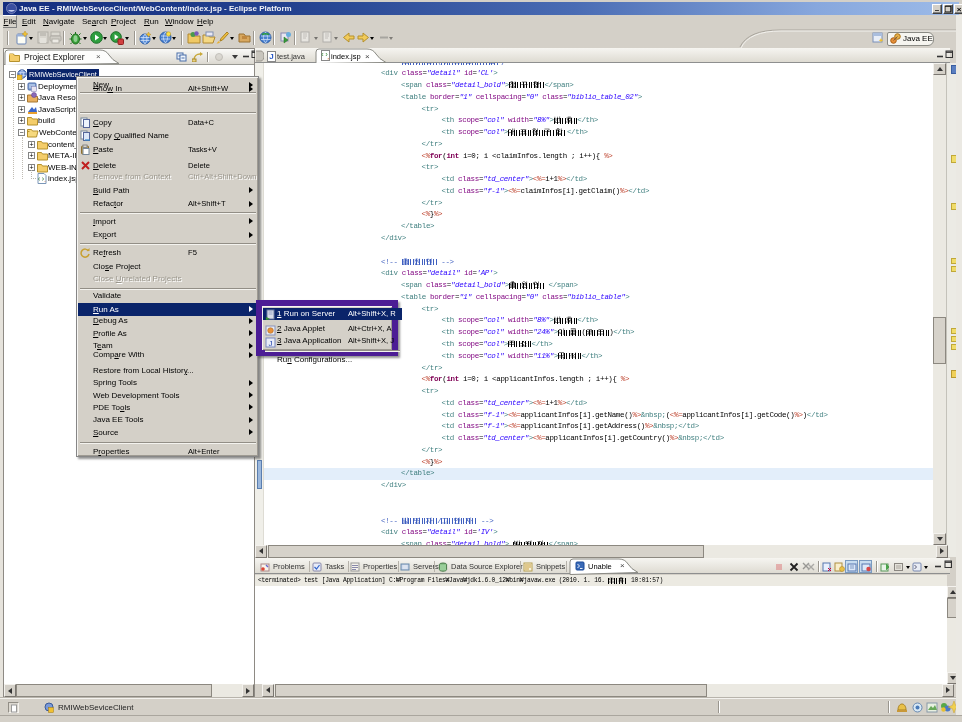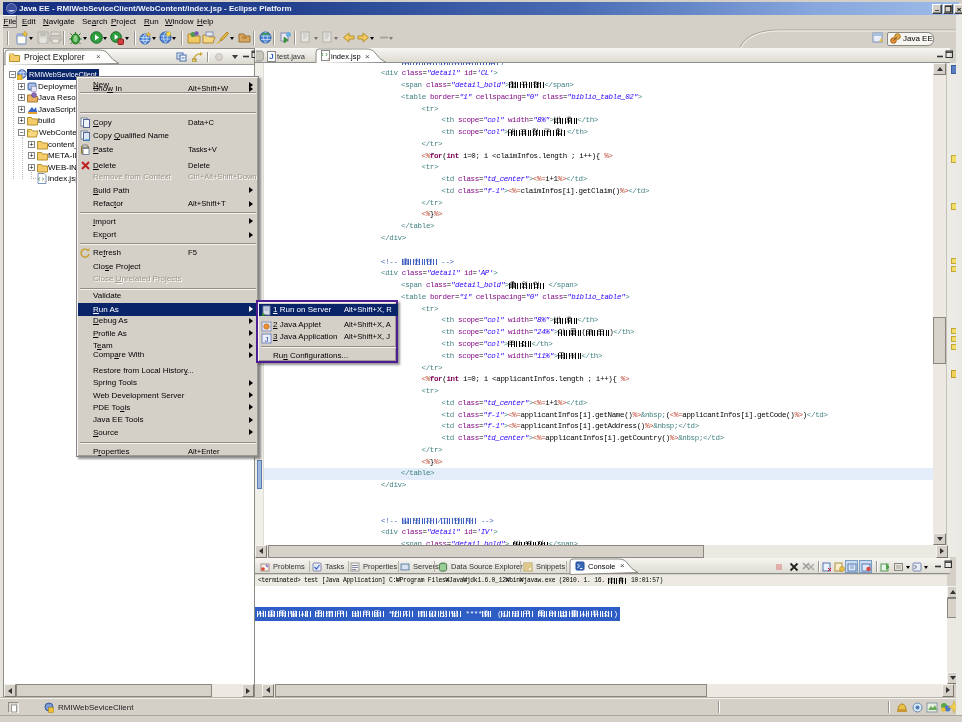--- a/index.html
+++ b/index.html
@@ -39,21 +39,21 @@
 #cmenu{position:absolute;left:76px;top:76px;width:183px;height:381px;background:#d4d0c8;border:1px solid #868686;box-shadow:inset 1px 1px 0 #f6f5f2,inset -1px -1px 0 #9e9a92,2px 2px 2px rgba(60,60,60,.55)}
 .mi{position:absolute;left:1px;width:180px;height:13px;font-size:8px;color:#000;line-height:13px;white-space:nowrap}
 .mi .lbl{position:absolute;left:15px}
 .mi .sc{position:absolute;left:110px;font-size:7.6px}
 .mi .sub{position:absolute;right:5px;top:3.5px;width:0;height:0;border-top:3.2px solid transparent;border-bottom:3.2px solid transparent;border-left:4px solid #000}
 .mi.gray,.mi.gray .sc{color:#9a968c;text-shadow:1px 1px 0 #fff}
 .mi.hl{background:#0a246a;color:#fff}
 .mi.hl .sub{border-left-color:#fff}
 .msep{position:absolute;left:3px;width:176px;height:2px;border-top:1px solid #928e86;border-bottom:1px solid #f4f3ef}
 .micon{position:absolute;left:2px;top:1px;width:11px;height:11px}
-#smenu{position:absolute;left:256px;top:300px;width:142px;height:63px;background:#d4d0c8;border:2px solid #4c1d95;box-shadow:inset 1px 1px 0 #f6f5f2,inset -1px -1px 0 #9e9a92,2px 2px 2px rgba(60,60,60,.55)}
+#smenu{position:absolute;left:256px;top:300px;width:142px;height:56px;background:#d4d0c8;border:6px solid #4c1d95;box-shadow:inset 1px 1px 0 #f6f5f2,inset -1px -1px 0 #9e9a92,2px 2px 2px rgba(60,60,60,.55)}
 #smenu .mi{width:139px}
 #smenu .mi .lbl{left:14px}
 #smenu .mi .sc{left:85px}
 
 .conline{position:absolute;font-family:"Liberation Mono",monospace;font-size:7.5px;letter-spacing:-.35px;white-space:pre}
 u{text-decoration:underline}
 svg{display:block}
 </style></head>
 <body>
 
@@ -498,21 +498,21 @@
   <span class="abs" style="left:15px;top:3px">Snippets</span>
  </div>
  <svg class="abs" style="left:314px;top:0px" width="78" height="17" viewBox="0 0 78 17">
       <path d="M1 16.5V4q0-3 3-3h46q6 0 9 5t10 8.5z" fill="#fff" stroke="#8a8a84"></path>
     </svg>
  <svg class="abs" style="left:320px;top:3px" width="10" height="10" viewBox="0 0 10 10">
       <rect x="1" y="1" width="8" height="8" rx="1" fill="#3a6ab8" stroke="#1a4a98"></rect>
       <path d="M2.5 3l2 2-2 2" stroke="#fff" stroke-width=".9" fill="none"></path>
       <path d="M5 7.5h2.5" stroke="#fff" stroke-width=".9"></path>
     </svg>
- <span class="abs" style="left:333px;top:4px;font-size:7.5px;color:#000">Console</span>
+ <span class="abs" style="left:333px;top:4px;font-size:7.5px;color:#000">Unable</span>
  <span class="abs" style="left:365px;top:3px;font-size:8px;color:#444">×</span>
  <div class="abs" style="left:54px;top:3px;width:1px;height:11px;background:#b6b2aa"></div>
     <div class="abs" style="left:93px;top:3px;width:1px;height:11px;background:#b6b2aa"></div>
     <div class="abs" style="left:143px;top:3px;width:1px;height:11px;background:#b6b2aa"></div>
     <div class="abs" style="left:179px;top:3px;width:1px;height:11px;background:#b6b2aa"></div>
     <div class="abs" style="left:265px;top:3px;width:1px;height:11px;background:#b6b2aa"></div>
     <div class="abs" style="left:311px;top:3px;width:1px;height:11px;background:#b6b2aa"></div>
 
  <div class="abs" style="left:521px;top:6px;width:6px;height:6px;background:#d88;opacity:.6"></div>
  <svg class="abs" style="left:534px;top:4px" width="10" height="10" viewBox="0 0 10 10">
@@ -564,21 +564,20 @@
  <div class="minmax" style="left:689px;top:2px">
       <svg width="9" height="9" viewBox="0 0 9 9">
         <rect x="1" y="1" width="6.5" height="6.5" fill="none" stroke="#333"></rect>
         <path d="M1 2.2h6.5" stroke="#333" stroke-width="1.4"></path>
       </svg>
     </div>
 
  <div class="abs" style="left:0;top:17px;width:692px;height:11px;background:#eceae2"></div>
  <div class="conline" style="left:3px;top:17.5px;font-size:6.3px;letter-spacing:-.24px;color:#000">&lt;terminated&gt; test [Java Application] C:₩Program Files₩Java₩jdk1.6.0_12₩bin₩javaw.exe (2010. 1. 16. <span class="kr">오후</span> 10:01:57)</div>
  <div class="pbody" style="left:0;top:28px;width:692px;height:98px">
-  <div class="conline" style="left:0px;top:21px;background:#2e5ec5;color:#fff;padding:1.5px 2px 2.5px"><span class="kr">서울특별시</span> <span class="kr">종로구</span> <span class="kr">당주동</span> *<span class="kr">번지</span> <span class="kr">로얈빗딩</span> ****<span class="kr">호</span> (<span class="kr">강명구</span> <span class="kr">특허법률사무소</span>)</div>
  </div>
 
  <div class="sb" style="left:692px;top:28px;width:13px;height:98px">
   <div class="sbtn" style="left:0;top:0;width:12.5px;height:12px">
         <span class="tri" style="border-left:3.5px solid transparent;border-right:3.5px solid transparent;border-bottom:4px solid #333"></span>
       </div>
   <div class="thumb" style="left:0;top:12px;width:12.5px;height:20px"></div>
   <div class="sbtn" style="left:0;top:86px;width:12.5px;height:12px">
         <span class="tri" style="border-left:3.5px solid transparent;border-right:3.5px solid transparent;border-top:4px solid #333"></span>
       </div>
@@ -740,21 +739,21 @@
       <span class="sub"></span>
     </div>
  <div class="mi" style="top:286.8px">
       <span class="lbl">Restore from Local Histor<u>y</u>...</span>
     </div>
  <div class="mi" style="top:299.2px">
       <span class="lbl">Spring Tools</span>
       <span class="sub"></span>
     </div>
  <div class="mi" style="top:311.5px">
-      <span class="lbl">Web Development Server</span>
+      <span class="lbl">Web Development Tools</span>
       <span class="sub"></span>
     </div>
  <div class="mi" style="top:323.8px">
       <span class="lbl">PDE To<u>o</u>ls</span>
       <span class="sub"></span>
     </div>
  <div class="mi" style="top:336.2px">
       <span class="lbl">Java EE Tools</span>
       <span class="sub"></span>
     </div>
@@ -777,21 +776,21 @@
       </svg>
       <span class="lbl"><u>1</u> Run on Server</span>
       <span class="sc">Alt+Shift+X, R</span>
     </div>
  <div class="mi" style="top:16.5px;height:12.4px;line-height:12.4px">
       <svg class="micon" style="top:2px" viewBox="0 0 11 11">
         <rect x="1" y="1" width="9" height="9" fill="#e8ecf4" stroke="#8890b8"></rect>
         <circle cx="5.5" cy="5.5" r="2.8" fill="#e89038" stroke="#a06020" stroke-width=".5"></circle>
       </svg>
       <span class="lbl"><u>2</u> Java Applet</span>
-      <span class="sc">Alt+Shift+X, A</span>
+      <span class="sc">Alt+Ctrl+X, A</span>
     </div>
  <div class="mi" style="top:28.9px;height:12.4px;line-height:12.4px">
       <svg class="micon" style="top:2px" viewBox="0 0 11 11">
         <rect x="1" y="1" width="9" height="9" fill="#e8ecf8" stroke="#7888c0"></rect>
         <text x="5.5" y="8.5" font-size="8" fill="#2a4ab0" text-anchor="middle" font-family="Liberation Sans">J</text>
       </svg>
       <span class="lbl"><u>3</u> Java Application</span>
       <span class="sc">Alt+Shift+X, J</span>
     </div>
  <div class="msep" style="top:43.5px;width:135px"></div>

